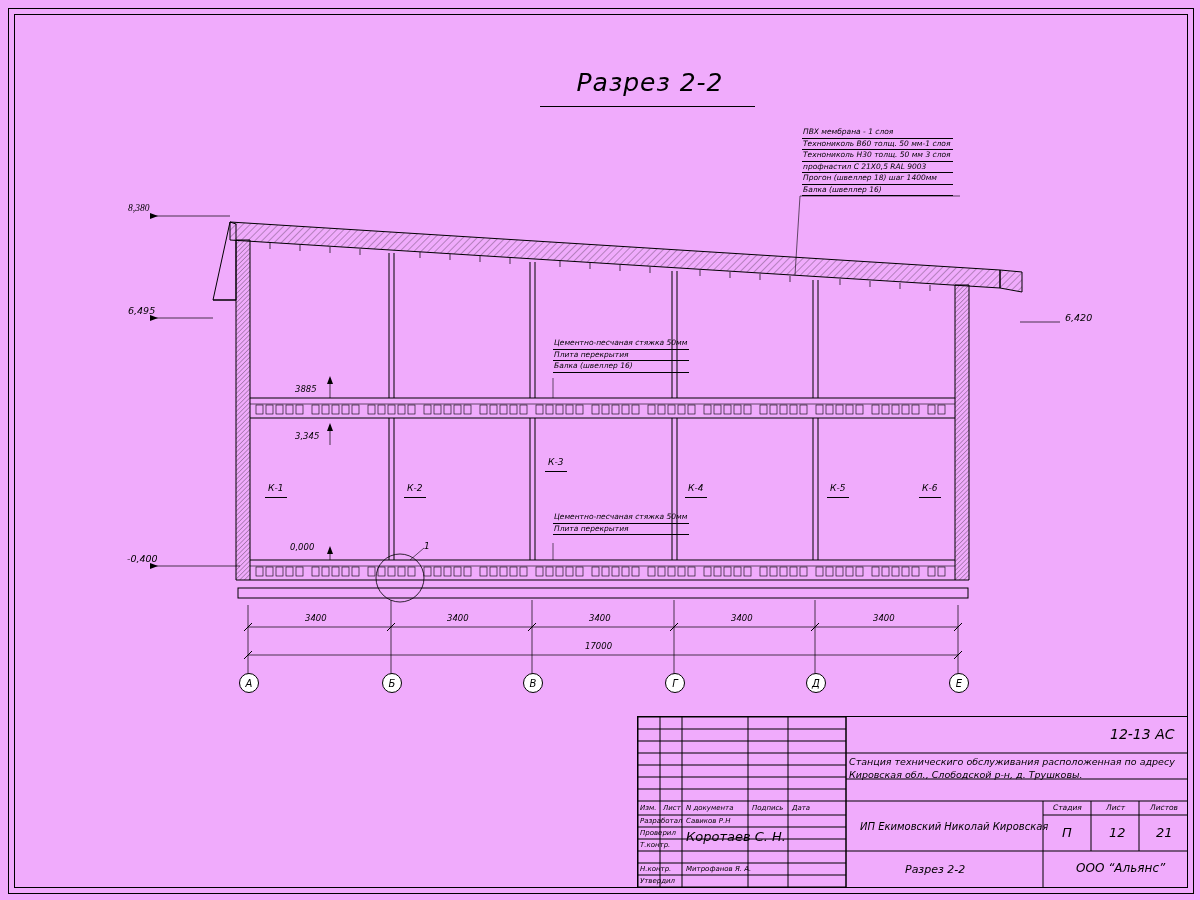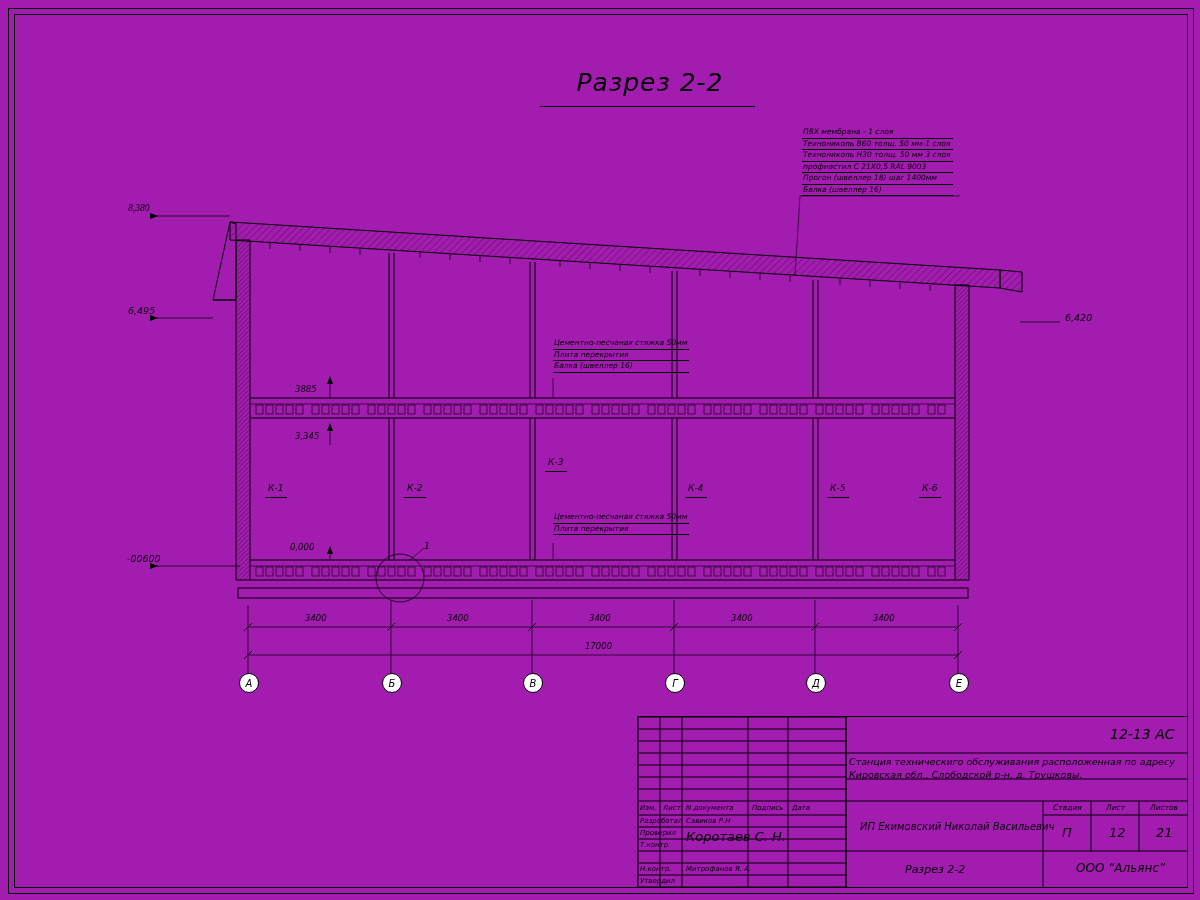--- a/index.html
+++ b/index.html
@@ -1,17 +1,17 @@
 <!DOCTYPE html>
 <html><head>
 <meta charset="utf-8">
 <style>
   html,body{margin:0;padding:0;background:#ffffff;}
   body{width:1200px;height:900px;font-family:"DejaVu Sans",sans-serif;color:#000;}
-  #sheet{position:relative;width:1200px;height:900px;overflow:hidden;background:#a21caf;}
+  #sheet{position:relative;width:1200px;height:900px;overflow:hidden;background:#f0abfc;}
   .frame{position:absolute;left:8px;top:8px;width:1184px;height:884px;border:1px solid #000;}
   .frame-inner{position:absolute;left:14px;top:14px;width:1172px;height:872px;border:1px solid #000;}
   .title{position:absolute;left:520px;top:68px;width:260px;text-align:center;font-style:italic;font-size:25px;letter-spacing:1px;font-family:"DejaVu Sans",sans-serif;}
   .title-underline{position:absolute;left:540px;top:106px;width:215px;height:0;border-top:1px solid #000;}
 
   
   .dw{position:absolute;}
   .ln{position:absolute;background:#000;}
   .hl{height:1px;}
   .txt{position:absolute;font-style:italic;font-size:9px;white-space:nowrap;color:#000;font-family:"DejaVu Sans",sans-serif;}
@@ -313,21 +313,21 @@
       <div>Цементно-песчаная стяжка 50мм</div>
       <div>Плита перекрытия</div>
     </div>
 
     <div class="lvl-mark" style="left:128px;top:203px;font-family:Liberation Serif, serif;">8,380</div>
     <div class="lvl-mark" style="left:128px;top:305px;">6,495</div>
     <div class="lvl-mark" style="left:1065px;top:312px;">6,420</div>
     <div class="txt8" style="left:295px;top:384px;">3885</div>
     <div class="txt8" style="left:295px;top:431px;">3,345</div>
     <div class="txt8" style="left:290px;top:542px;">0,000</div>
-    <div class="lvl-mark" style="left:127px;top:553px;">-00600</div>
+    <div class="lvl-mark" style="left:127px;top:553px;">-0,400</div>
 
     <div class="txt" style="left:268px;top:483px;">К-1</div>
     <div class="txt" style="left:407px;top:483px;">К-2</div>
     <div class="txt" style="left:548px;top:457px;">К-3</div>
     <div class="txt" style="left:688px;top:483px;">К-4</div>
     <div class="txt" style="left:830px;top:483px;">К-5</div>
     <div class="txt" style="left:922px;top:483px;">К-6</div>
 
     <div class="ln hl" style="left:265px;top:497px;width:22px;"></div>
     <div class="ln hl" style="left:404px;top:497px;width:22px;"></div>
@@ -385,21 +385,21 @@
         <line x1="453" y1="84" x2="453" y2="134"></line>
         <line x1="501" y1="84" x2="501" y2="134"></line>
         <line x1="208" y1="0" x2="208" y2="170"></line>
         <line x1="405" y1="134" x2="405" y2="170"></line>
       </g>
     </svg>
 
     <div class="tbtxt" style="left:472px;top:9px;font-size:14px;">12-13 АС</div>
     <div class="tbtxt" style="left:211px;top:39px;font-size:9.5px;">Станция техническиго обслуживания расположенная по адресу</div>
     <div class="tbtxt" style="left:211px;top:52px;font-size:9.5px;">Кировская обл., Слободской р-н, д. Трушковы.</div>
-    <div class="tbtxt" style="left:222px;top:104px;font-size:10px;">ИП Екимовский Николай Васильевич</div>
+    <div class="tbtxt" style="left:222px;top:104px;font-size:10px;">ИП Екимовский Николай Кировская</div>
     <div class="tbtxt" style="left:267px;top:146px;font-size:11px;">Разрез 2-2</div>
     <div class="tbtxt" style="left:438px;top:144px;font-size:12px;">ООО “Альянс”</div>
 
     <div class="tbtxt" style="left:415px;top:86px;font-size:7.5px;">Стадия</div>
     <div class="tbtxt" style="left:468px;top:86px;font-size:7.5px;">Лист</div>
     <div class="tbtxt" style="left:512px;top:86px;font-size:7.5px;">Листов</div>
     <div class="tbtxt" style="left:424px;top:108px;font-size:13px;">П</div>
     <div class="tbtxt" style="left:471px;top:108px;font-size:13px;">12</div>
     <div class="tbtxt" style="left:518px;top:108px;font-size:13px;">21</div>
 

